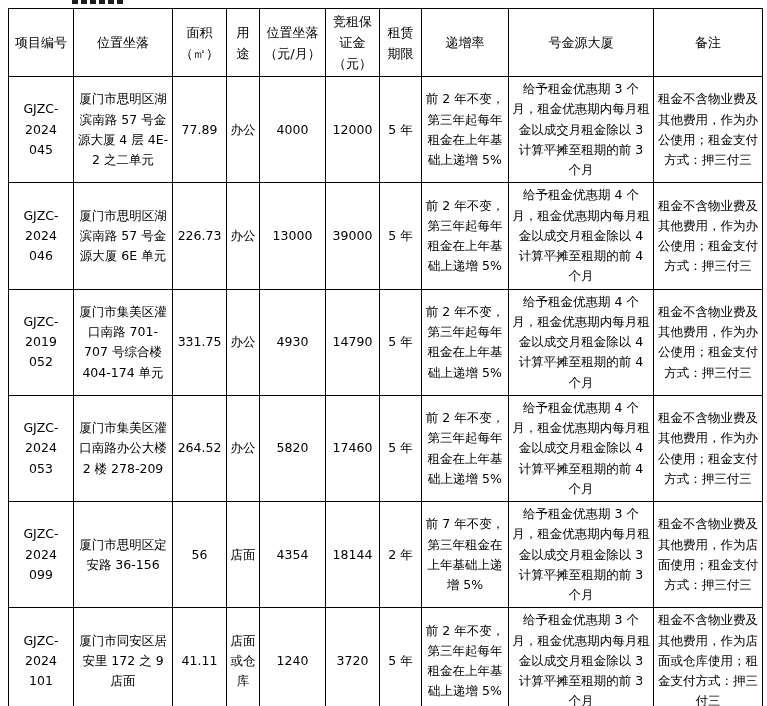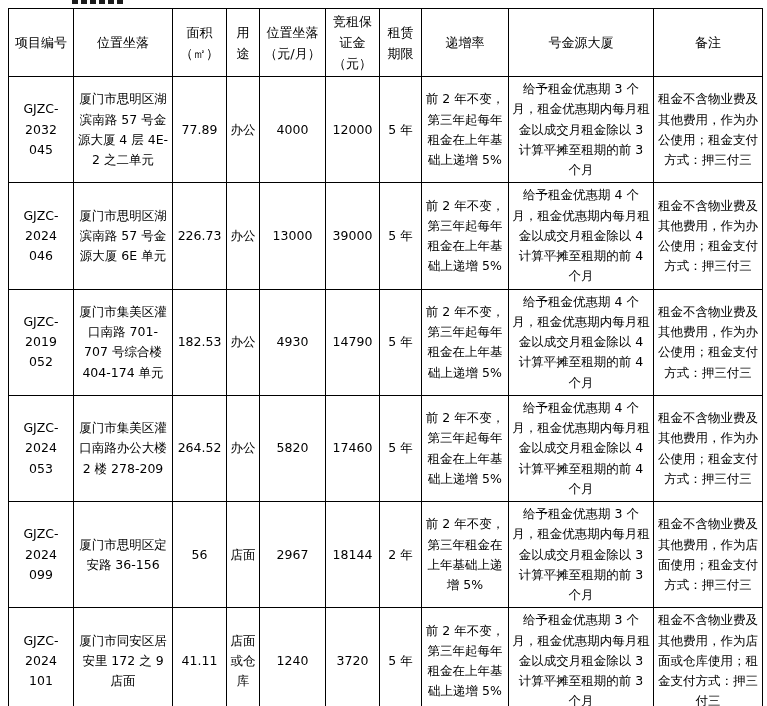--- a/index.html
+++ b/index.html
@@ -84,21 +84,21 @@
 证金
 （元）</th>
         <th>租赁
 期限</th>
         <th>递增率</th>
         <th>号金源大厦</th>
         <th>备注</th>
       </tr>
 
       <tr style="height:87px">
-        <td>GJZC-2032 045</td>
+        <td>GJZC-2024 045</td>
         <td>厦门市思明区湖滨南路 57 号金源大厦 4 层 4E-2 之二单元</td>
         <td>77.89</td>
         <td>办公</td>
         <td>4000</td>
         <td>12000</td>
         <td>5 年</td>
         <td>前 2 年不变，第三年起每年租金在上年基础上递增 5%</td>
         <td>给予租金优惠期 3 个月，租金优惠期内每月租金以成交月租金除以 3 计算平摊至租期的前 3 个月</td>
         <td>租金不含物业费及其他费用，作为办公使用；租金支付方式：押三付三</td>
       </tr>
@@ -112,21 +112,21 @@
         <td>39000</td>
         <td>5 年</td>
         <td>前 2 年不变，第三年起每年租金在上年基础上递增 5%</td>
         <td>给予租金优惠期 4 个月，租金优惠期内每月租金以成交月租金除以 4 计算平摊至租期的前 4 个月</td>
         <td>租金不含物业费及其他费用，作为办公使用；租金支付方式：押三付三</td>
       </tr>
 
       <tr style="height:80px">
         <td>GJZC-2019 052</td>
         <td>厦门市集美区灌口南路 701-707 号综合楼 404-174 单元</td>
-        <td>182.53</td>
+        <td>331.75</td>
         <td>办公</td>
         <td>4930</td>
         <td>14790</td>
         <td>5 年</td>
         <td>前 2 年不变，第三年起每年租金在上年基础上递增 5%</td>
         <td>给予租金优惠期 4 个月，租金优惠期内每月租金以成交月租金除以 4 计算平摊至租期的前 4 个月</td>
         <td>租金不含物业费及其他费用，作为办公使用；租金支付方式：押三付三</td>
       </tr>
 
       <tr style="height:75px">
@@ -140,24 +140,24 @@
         <td>前 2 年不变，第三年起每年租金在上年基础上递增 5%</td>
         <td>给予租金优惠期 4 个月，租金优惠期内每月租金以成交月租金除以 4 计算平摊至租期的前 4 个月</td>
         <td>租金不含物业费及其他费用，作为办公使用；租金支付方式：押三付三</td>
       </tr>
 
       <tr style="height:70px">
         <td>GJZC-2024 099</td>
         <td>厦门市思明区定安路 36-156</td>
         <td>56</td>
         <td>店面</td>
-        <td>2967</td>
+        <td>4354</td>
         <td>18144</td>
         <td>2 年</td>
-        <td>前 2 年不变，第三年租金在上年基础上递增 5%</td>
+        <td>前 7 年不变，第三年租金在上年基础上递增 5%</td>
         <td>给予租金优惠期 3 个月，租金优惠期内每月租金以成交月租金除以 3 计算平摊至租期的前 3 个月</td>
         <td>租金不含物业费及其他费用，作为店面使用；租金支付方式：押三付三</td>
       </tr>
 
       <tr style="height:90px">
         <td>GJZC-2024 101</td>
         <td>厦门市同安区居安里 172 之 9 店面</td>
         <td>41.11</td>
         <td>店面或仓库</td>
         <td>1240</td>

